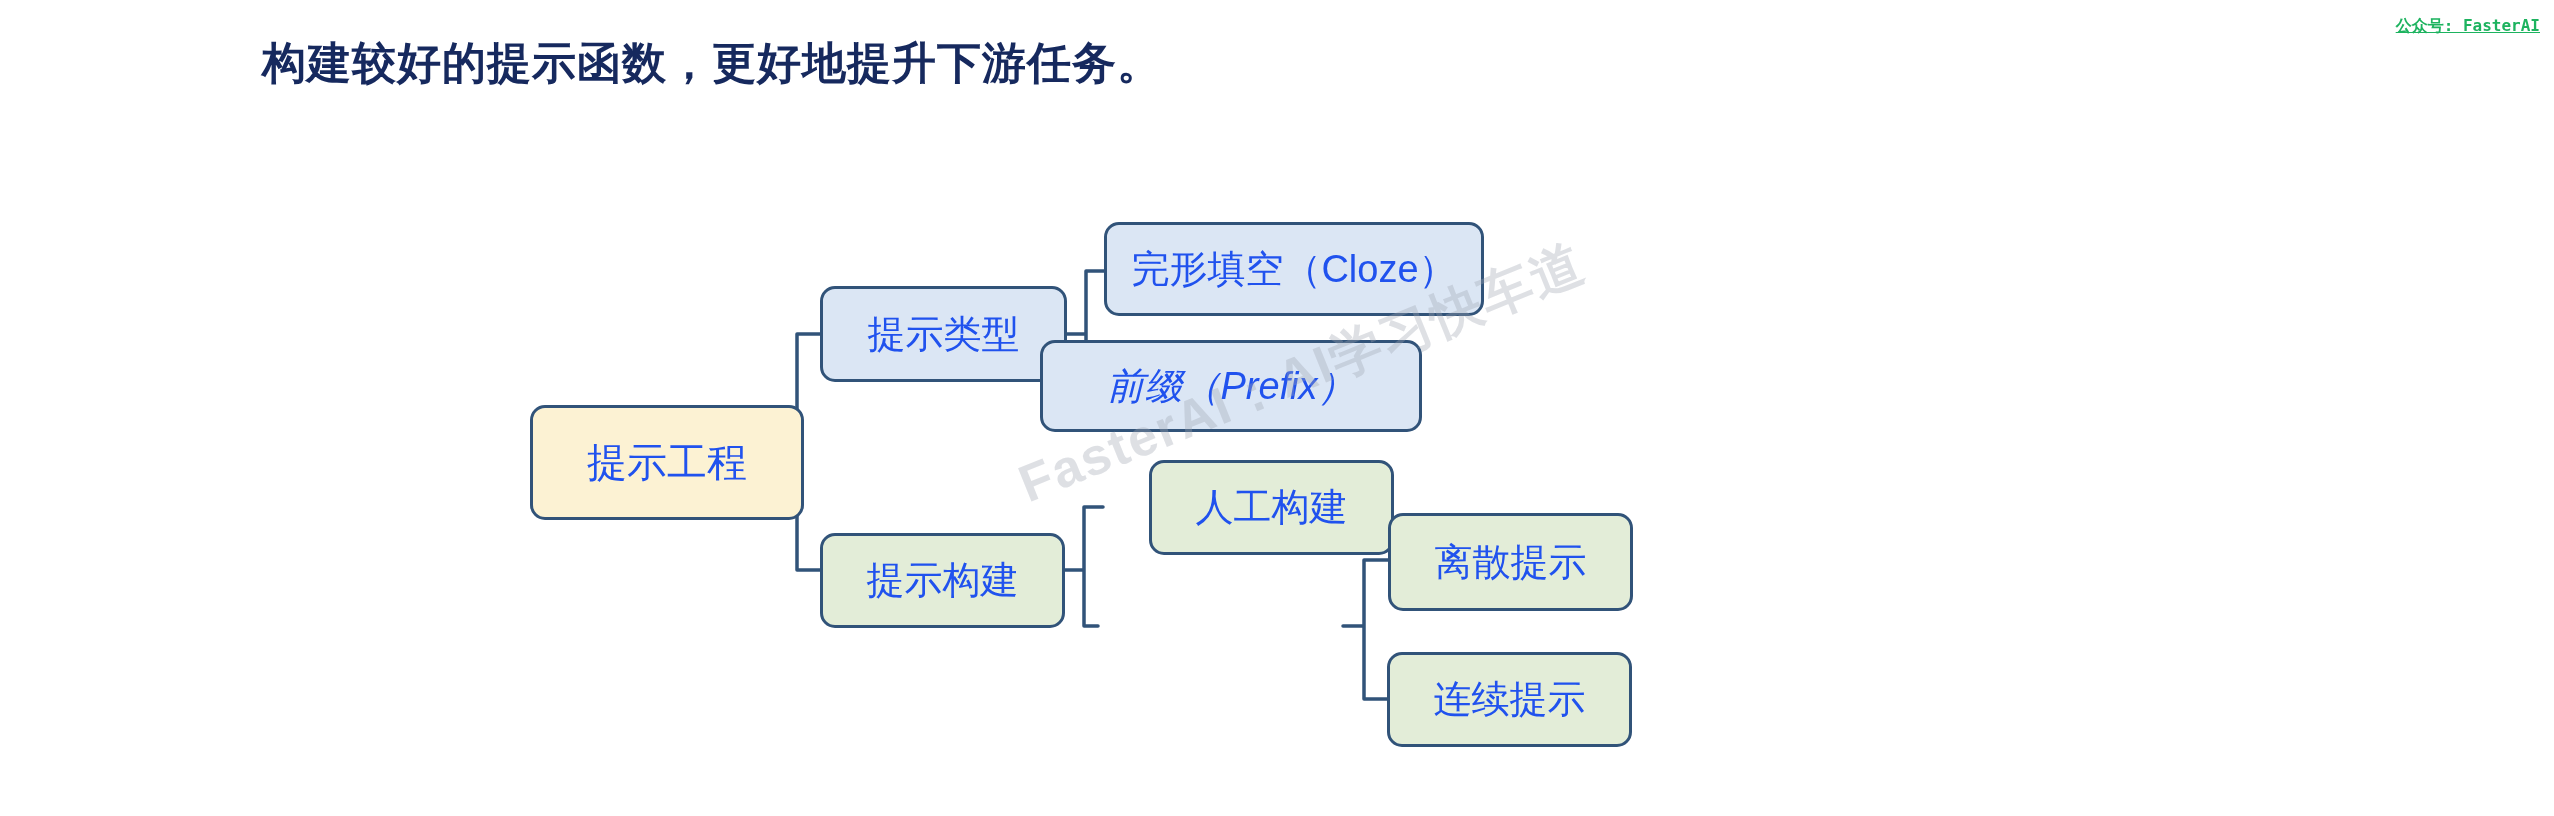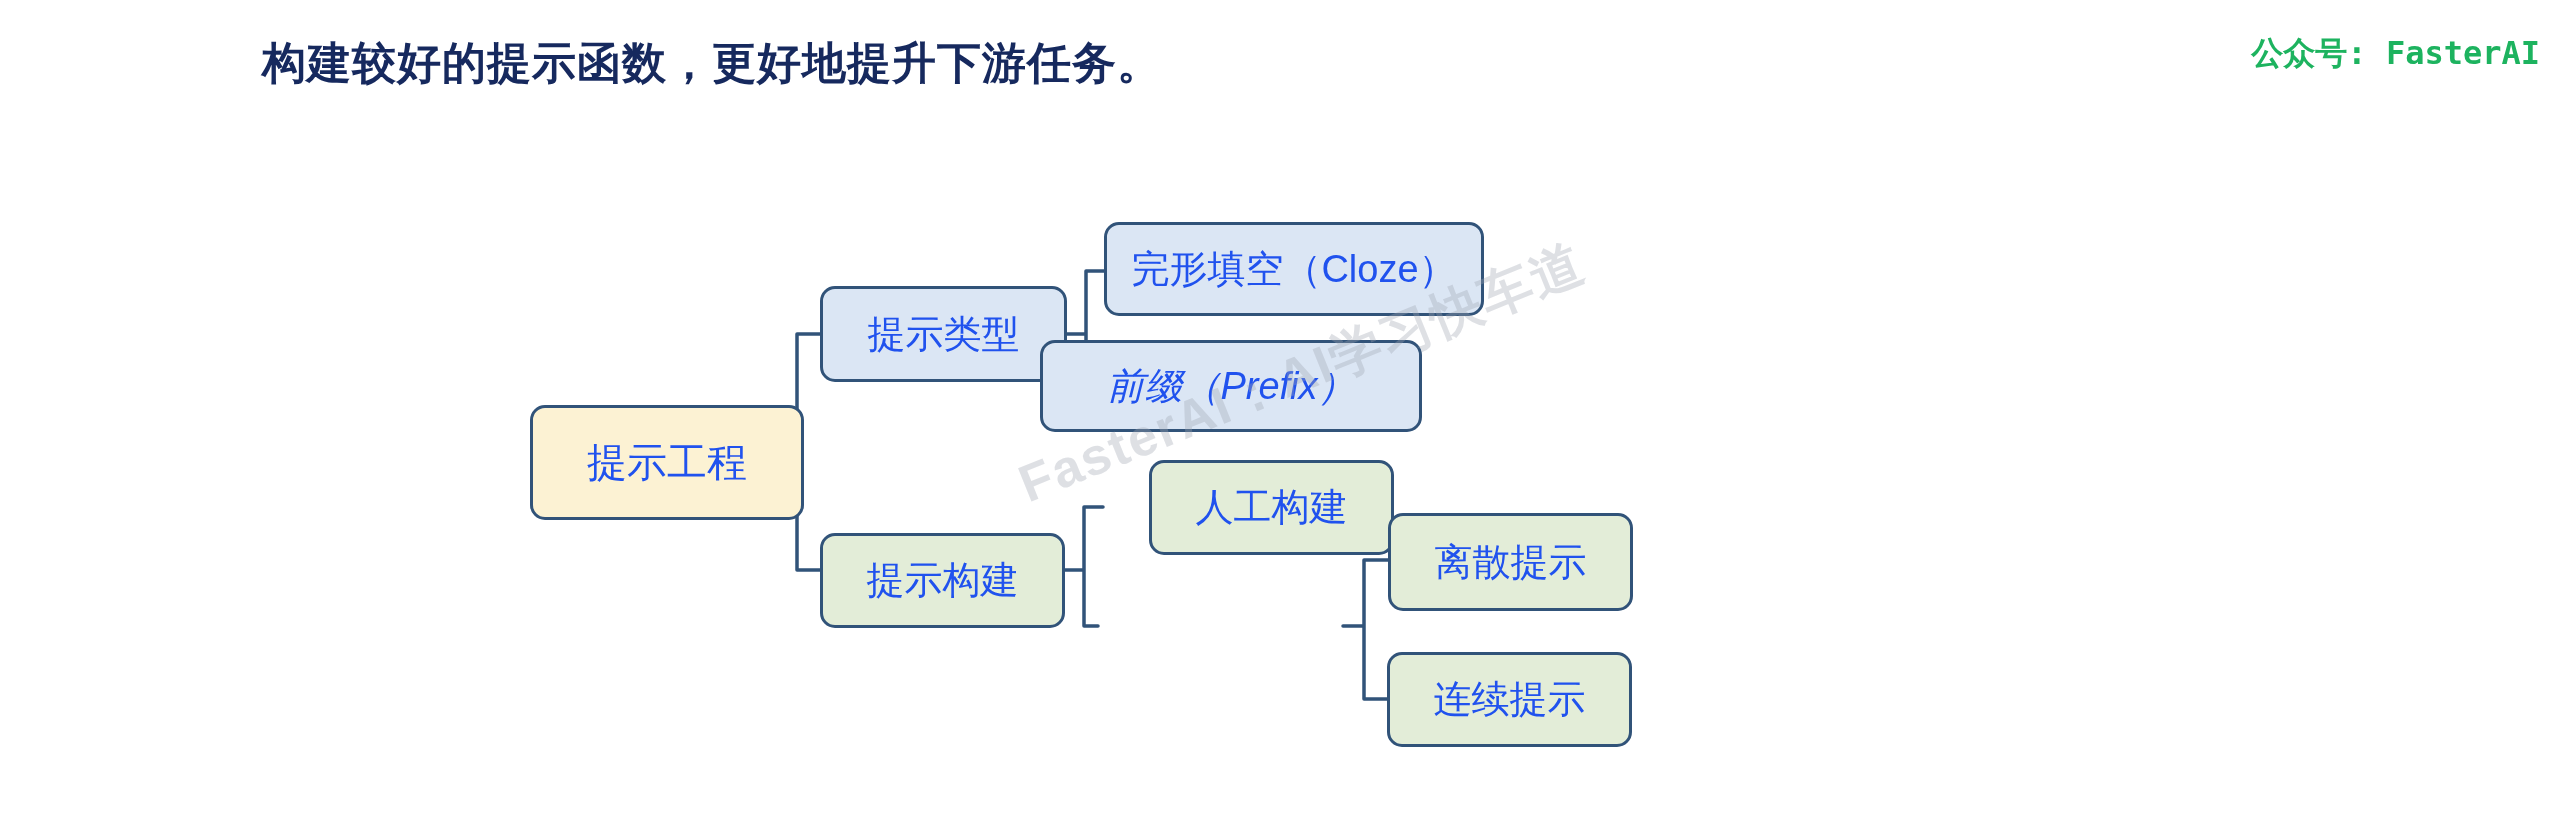--- a/index.html
+++ b/index.html
@@ -30,27 +30,28 @@
     top:38px;
     font-size:44px;
     line-height:1.15;
     font-weight:700;
     color:var(--title-text);
     letter-spacing:1px;
     white-space:nowrap;
   }
   .badge{
     position:absolute;
-    top:32px;
+    top:16px;
     right:14px;
     font-family:"DejaVu Sans Mono","Liberation Mono",monospace;
-    font-size:32px;
+    font-size:16px;
     font-weight:600;
     color:var(--badge-green);
     white-space:nowrap;
+    text-decoration:underline;
   }
   .watermark{
     position:absolute;
     left:1022px;
     top:452px;
     font-size:52px;
     font-weight:600;
     color:var(--watermark);
     opacity:0.34;
     white-space:nowrap;

